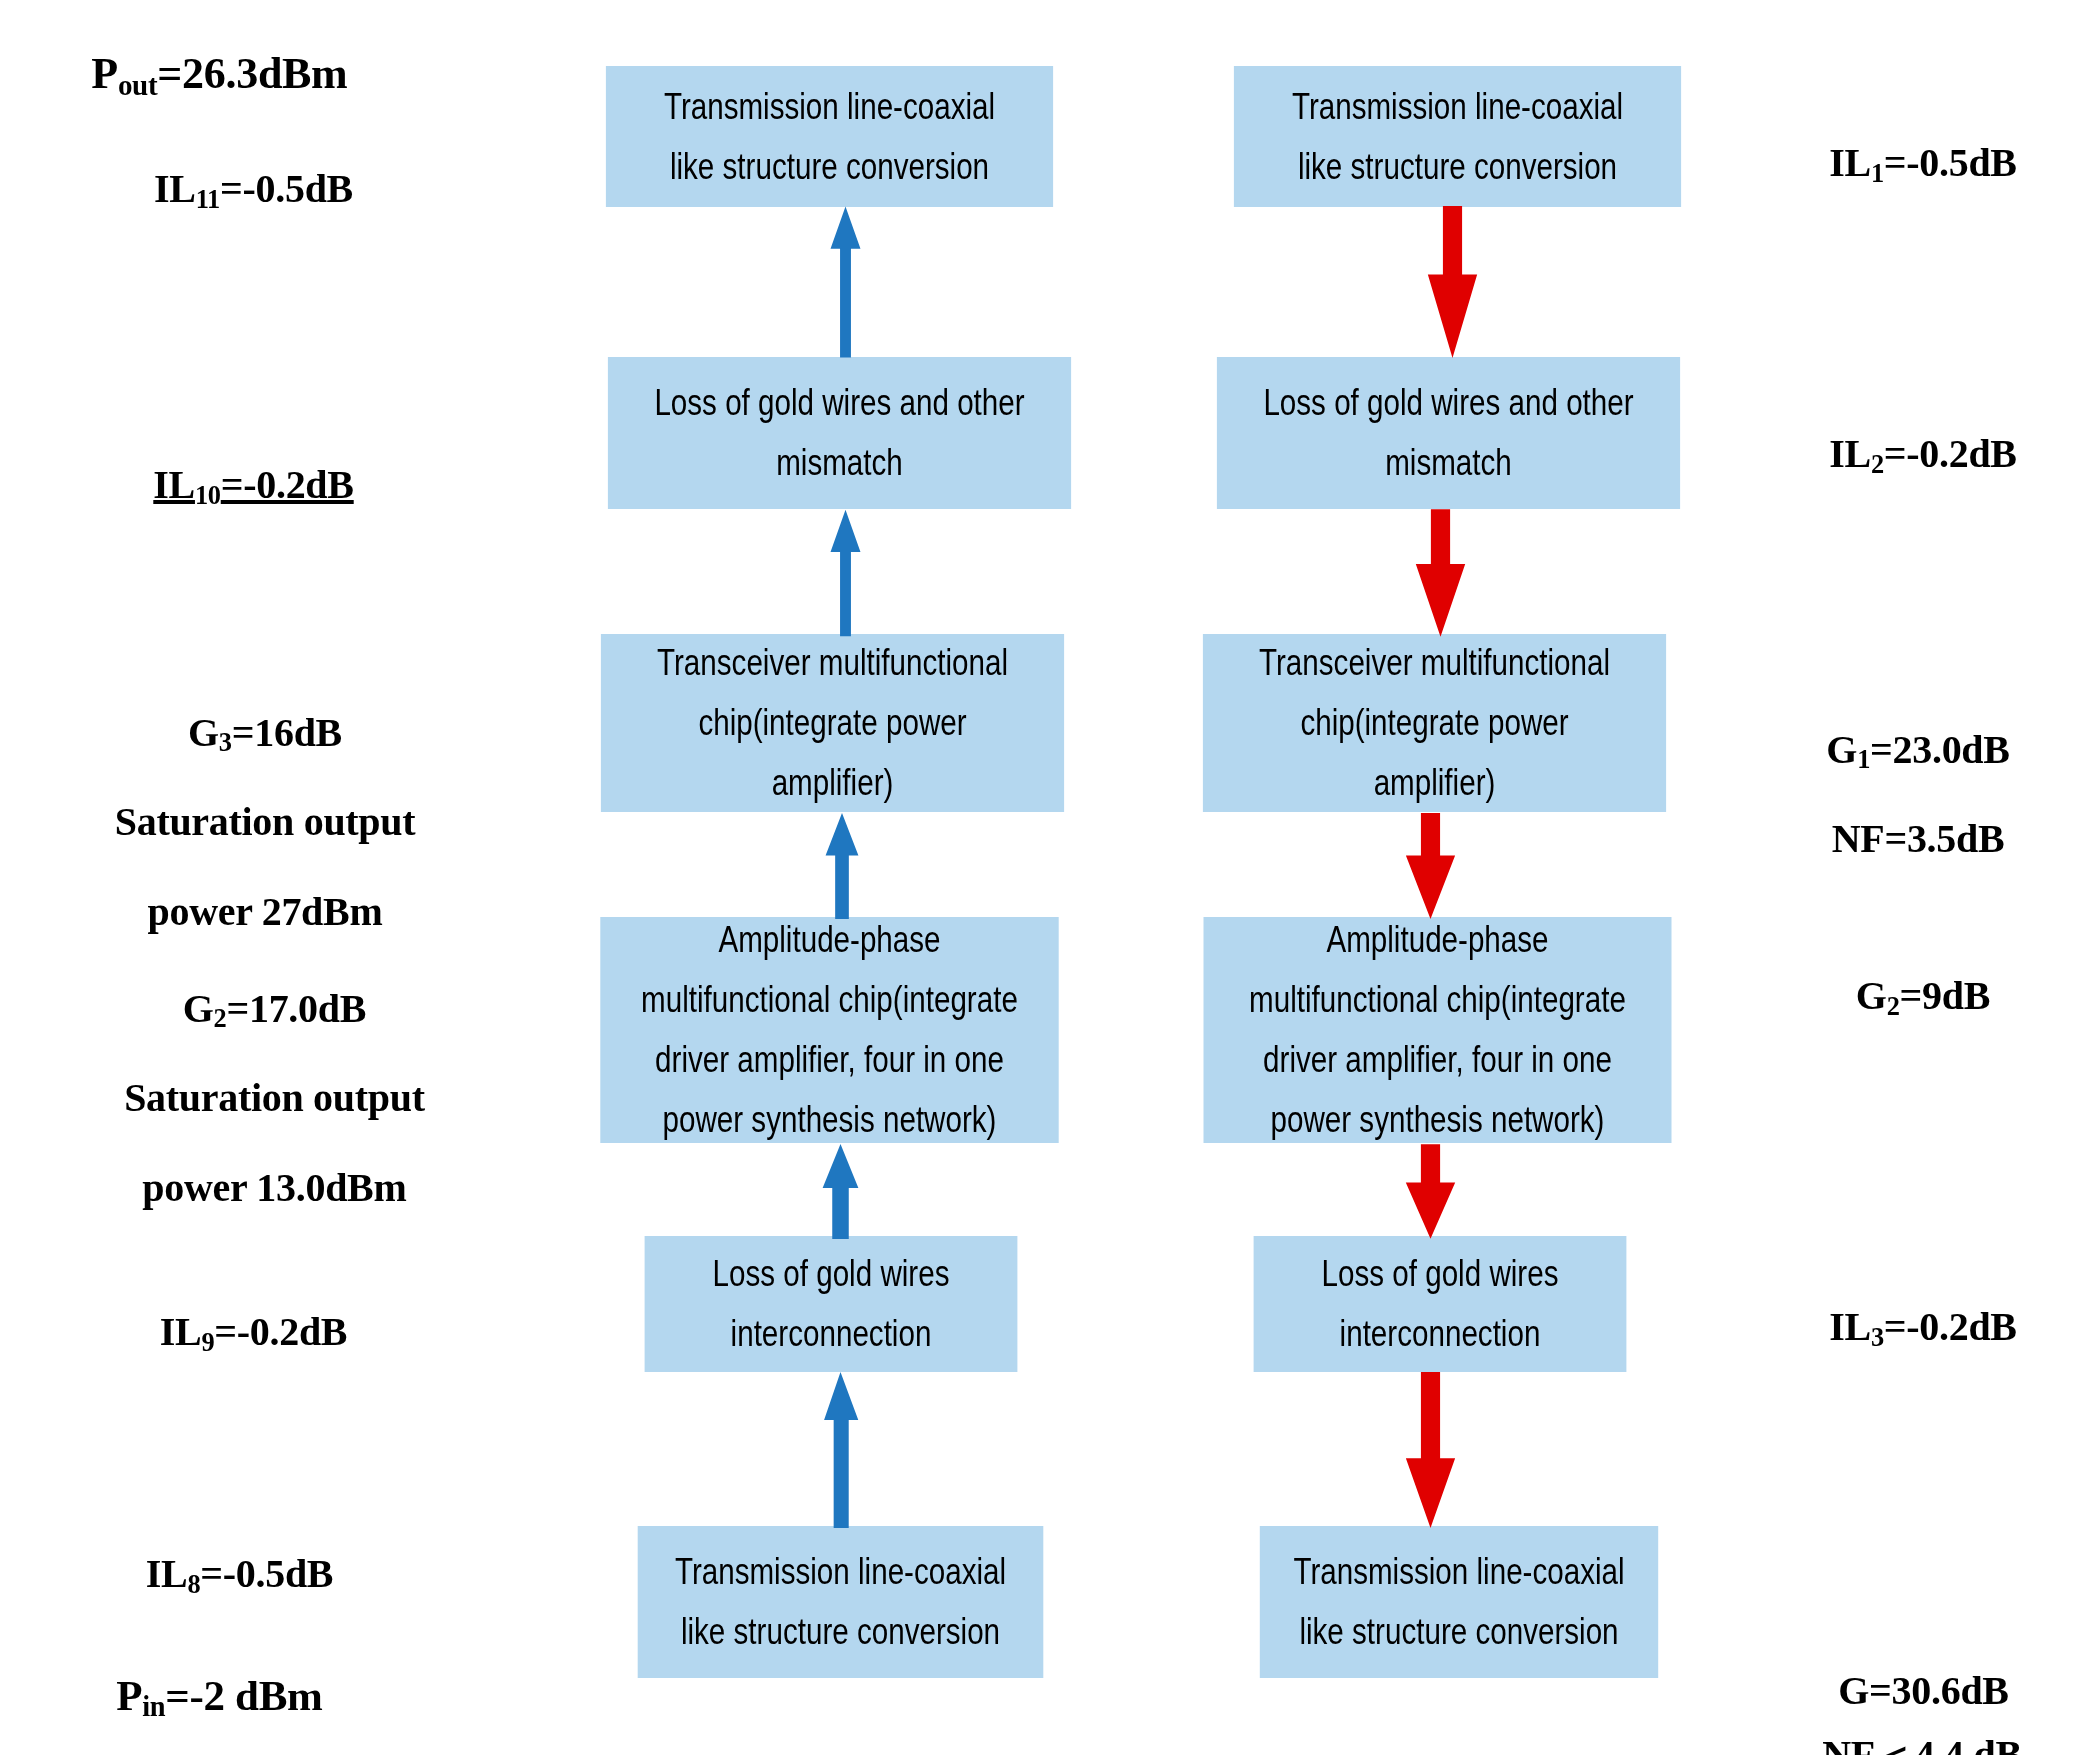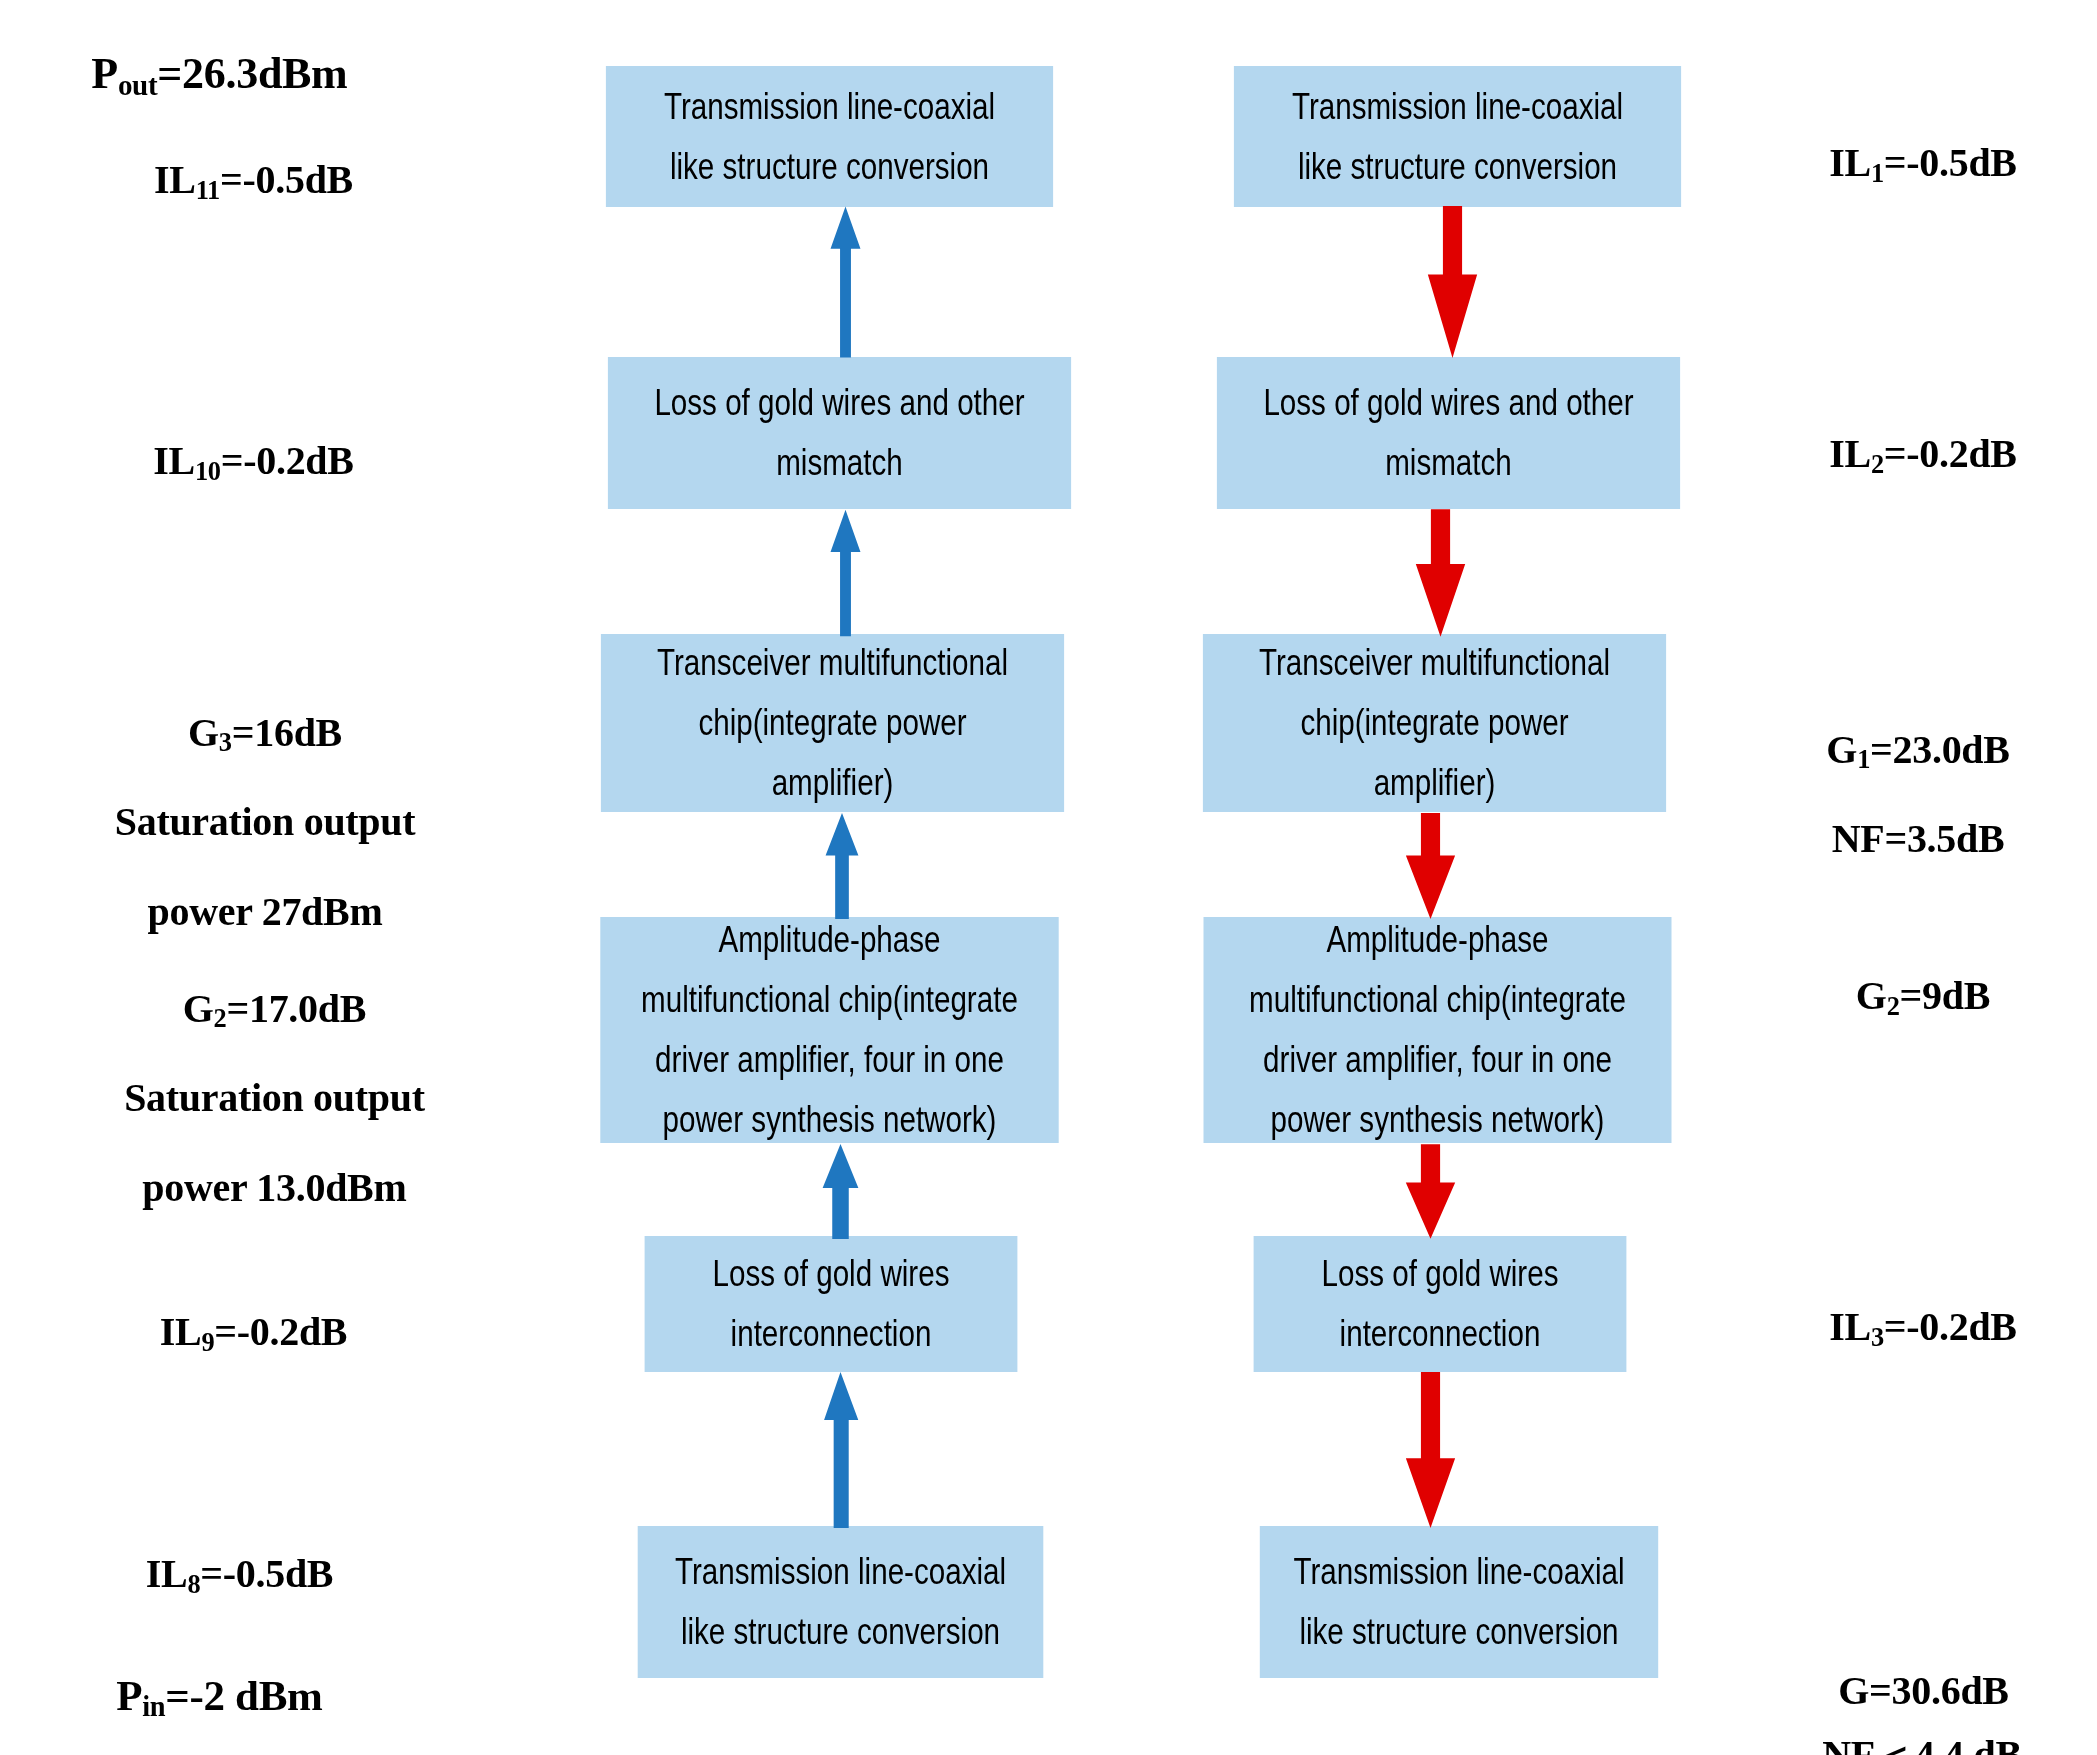--- a/index.html
+++ b/index.html
@@ -189,25 +189,25 @@
   <div class="arrow" style="left:1401px; top:1372px; width:59px; height:156px;">
     <svg width="59" height="156" viewBox="0 0 86 228">
       <polygon points="43,228 7,126 29,126 29,0 57,0 57,126 79,126" fill="#e00000"></polygon>
     </svg>
   </div>
 
   <div class="sidelabel" style="left:6.9px; top:0px; width:425px; font-size:44px;">
     <span>P</span><sub>out</sub><span>=26.3dBm</span>
   </div>
 
-  <div class="sidelabel" style="left:41px; top:113px; width:425px;">
+  <div class="sidelabel" style="left:41px; top:122px; width:425px;">
     <span>IL</span><sub>11</sub><span>=-0.5dB</span>
   </div>
 
-  <div class="sidelabel" style="left:41px; top:394px; width:425px;">
+  <div class="sidelabel" style="left:41px; top:418px; width:425px;text-decoration:underline;">
     <span>IL</span><sub>10</sub><span>=-0.2dB</span>
   </div>
 
   <div class="sidelabel" style="left:25px; top:621px; width:480px;">
     <div>
       <span>G</span><sub>3</sub><span>=16dB</span>
     </div>
     <div>Saturation output</div>
     <div>power 27dBm</div>
   </div>

